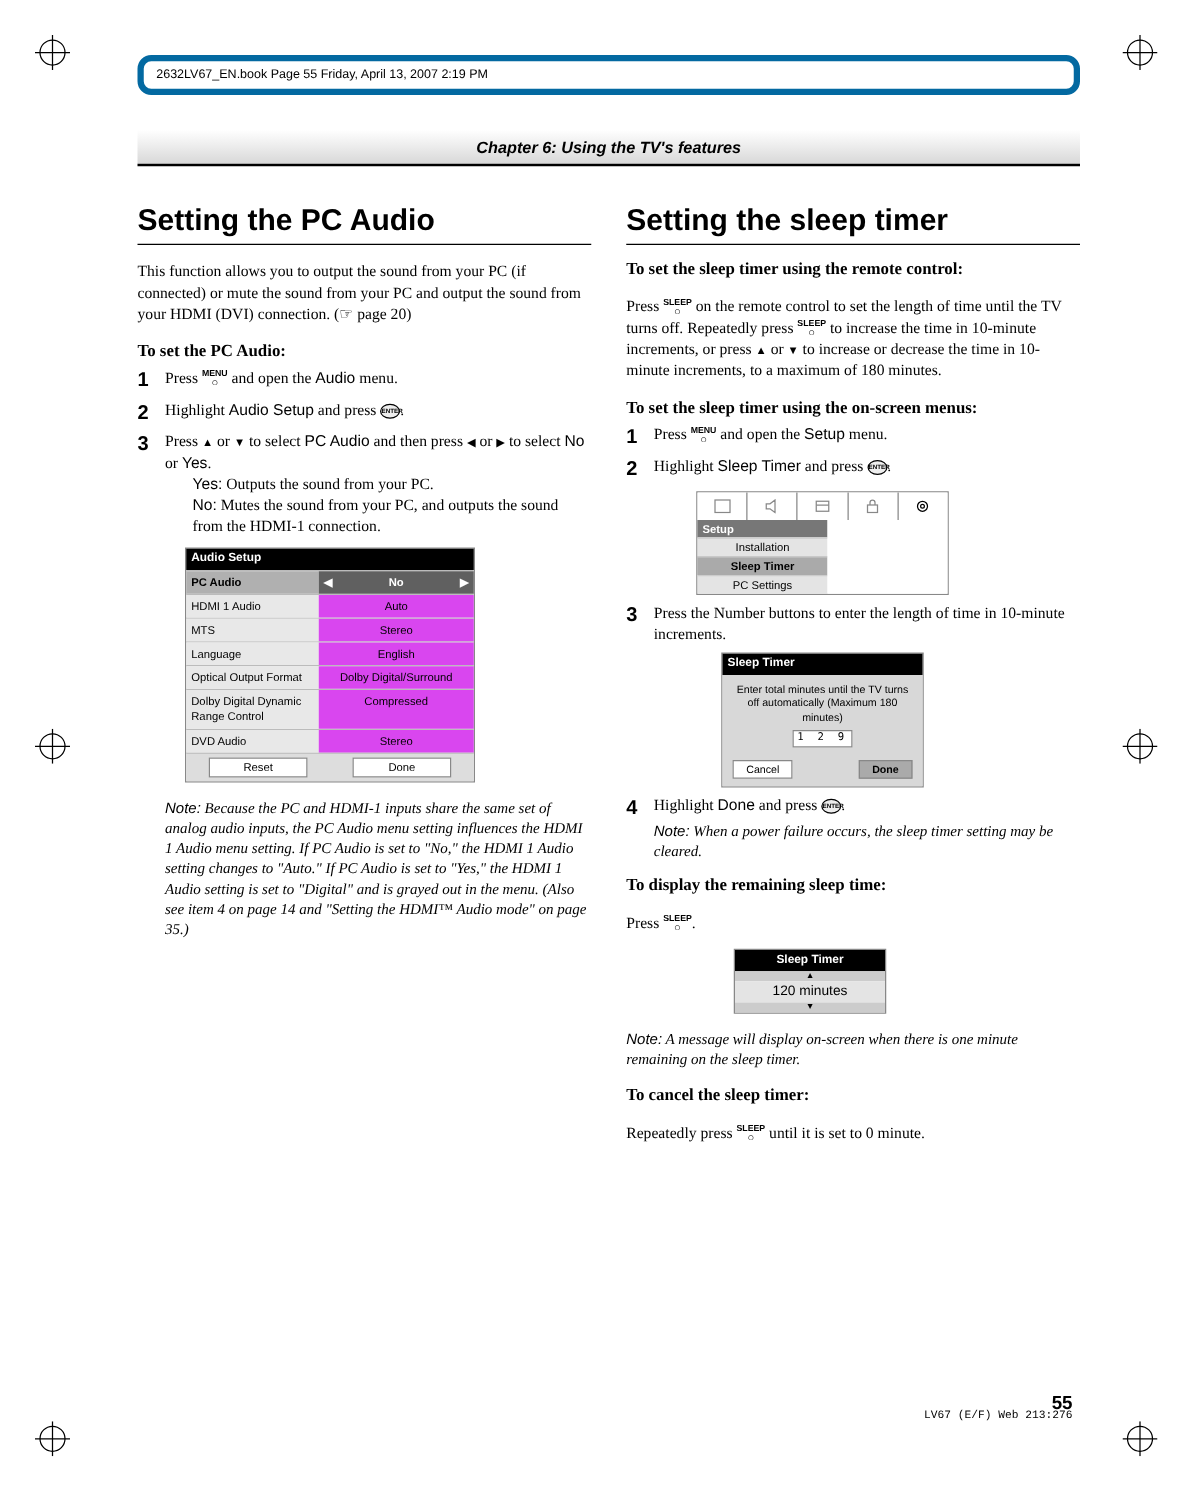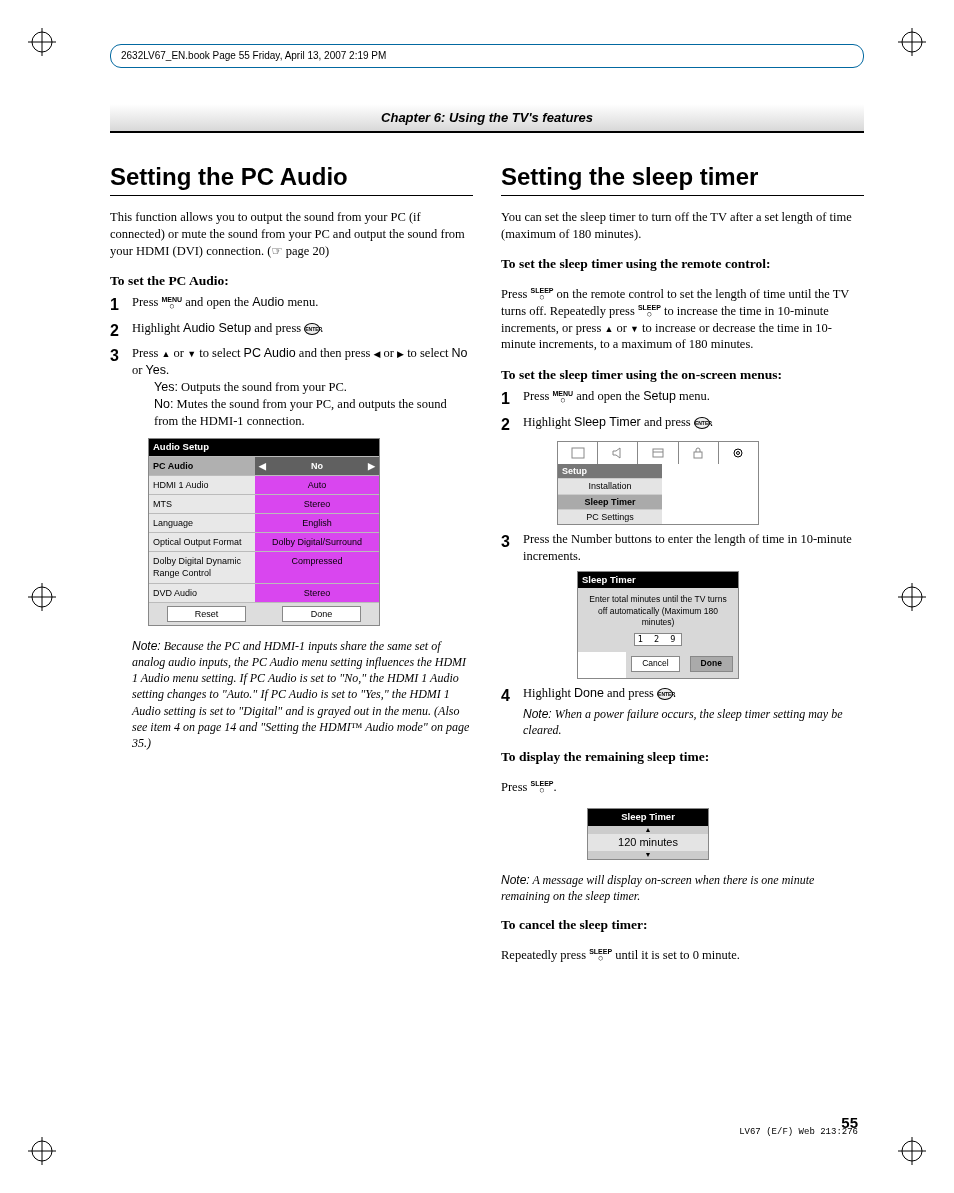--- a/index.html
+++ b/index.html
@@ -28,21 +28,21 @@
   .cm-bl { bottom: 28px; left: 28px; }
   .cm-br { bottom: 28px; right: 28px; }
   .cm-ml { top: 50%; left: 28px; transform: translateY(-50%); }
   .cm-mr { top: 50%; right: 28px; transform: translateY(-50%); }
   .doc-info-line {
     position: absolute;
     top: 44px;
     left: 110px;
     right: 90px;
     height: 22px;
-    border: 1px solid #0369a1;
+    border: 5px solid #0369a1;
     border-radius: 11px;
     font-size: 10px;
     font-family: Arial, sans-serif;
     line-height: 22px;
     padding: 0 10px;
     background: #fff;
   }
   .chapter-bar {
     margin-top: 70px;
     background: linear-gradient(#fff, #d8d8d8);
@@ -238,22 +238,21 @@
     margin-top: 4px;
     font-family: monospace;
     letter-spacing: 3px;
     padding: 0 3px;
   }
   .sleep-btns {
     display: flex;
     background: #d8d8d8;
     padding: 4px 8px 6px 8px;
     gap: 10px;
-    justify-content: center;
-    margin-left: 48px;
+    justify-content: space-between;
   }
   .sleep-btns .b {
     background: #fff; border: 1px solid #888; padding: 1px 10px;
   }
   .sleep-btns .b.sel { background: #aaa; font-weight: bold; }
 
   
   .sleep-disp {
     width: 120px;
     margin: 4px 0 6px 86px;
@@ -409,21 +408,20 @@
         </div>
       </div>
 
       <p class="note-text indent-block">
         <span class="bold" style="font-style:italic">Note:</span><span> Because the PC and HDMI-1 inputs share the same set of analog audio inputs, the PC Audio menu setting influences the HDMI 1 Audio menu setting. If PC Audio is set to "No," the HDMI 1 Audio setting changes to "Auto." If PC Audio is set to "Yes," the HDMI 1 Audio setting is set to "Digital" and is grayed out in the menu. (Also see item 4 on page 14 and "Setting the HDMI™ Audio mode" on page 35.)</span>
       </p>
     </div>
 
     <div class="col">
       <h2 class="section-title">Setting the sleep timer</h2>
-      <p>You can set the sleep timer to turn off the TV after a set length of time (maximum of 180 minutes).</p>
 
       <div class="sub-head">To set the sleep timer using the remote control:</div>
       <p>
         <span>Press </span><span class="remote-btn">SLEEP</span><span> on the remote control to set the length of time until the TV turns off. Repeatedly press </span><span class="remote-btn">SLEEP</span><span> to increase the time in 10-minute increments, or press </span><span class="tri">▲</span><span> or </span><span class="tri">▼</span><span> to increase or decrease the time in 10-minute increments, to a maximum of 180 minutes.</span>
       </p>
 
       <div class="sub-head">To set the sleep timer using the on-screen menus:</div>
       <ol class="steps">
         <li>
           <span class="num">1</span>

